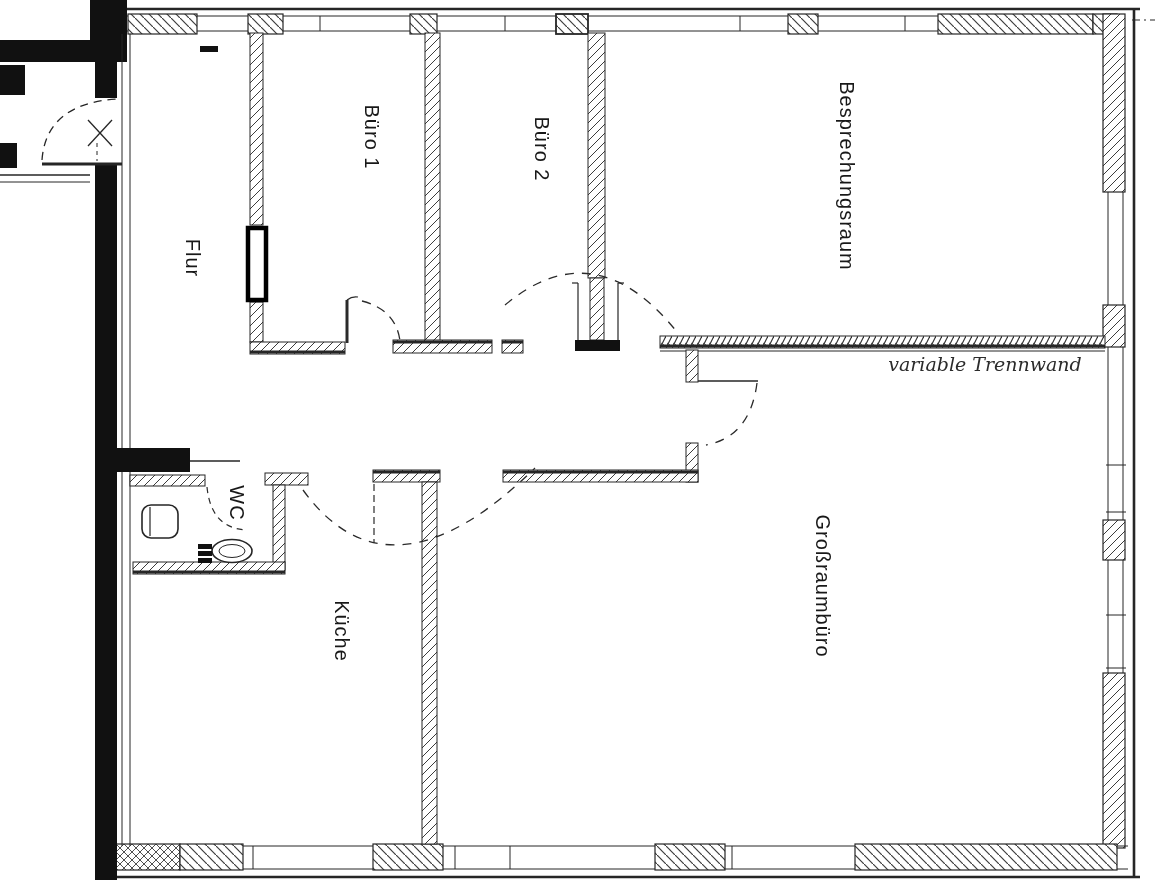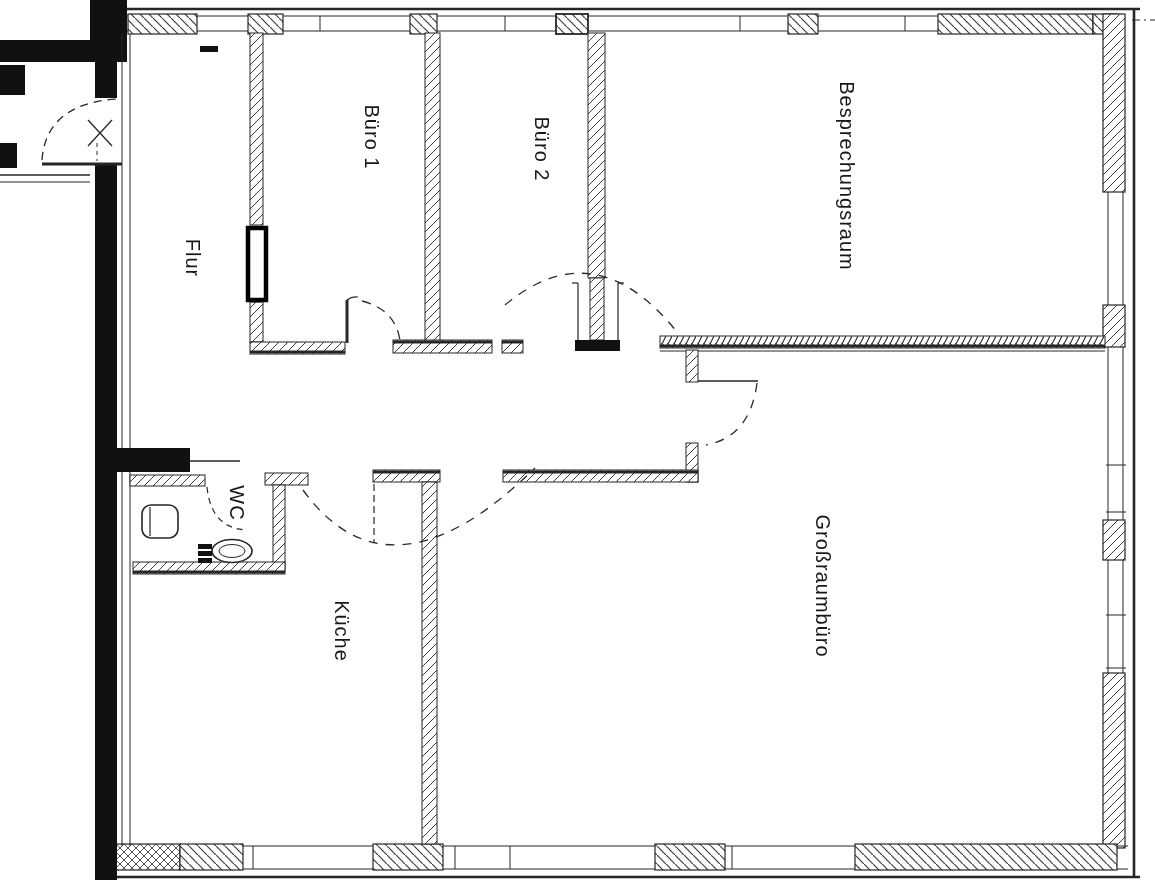--- a/index.html
+++ b/index.html
@@ -211,14 +211,15 @@
   </svg>
 
   <div class="label-layer" id="label-layer">
       <div class="room-label" style="left: 192px; top: 258px;">Flur</div>
       <div class="room-label" style="left: 371px; top: 137px;">Büro 1</div>
       <div class="room-label" style="left: 541px; top: 149px;">Büro 2</div>
       <div class="room-label" style="left: 846px; top: 176px;">Besprechungsraum</div>
       <div class="room-label" style="left: 236px; top: 503px;">WC</div>
       <div class="room-label" style="left: 341px; top: 631px;">Küche</div>
       <div class="room-label" style="left: 822px; top: 586px;">Großraumbüro</div>
+      <div class="annot-label" style="left: 985px; top: 364px;">variable Trennwand</div>
     </div>
 </div>
 
 </body></html>

